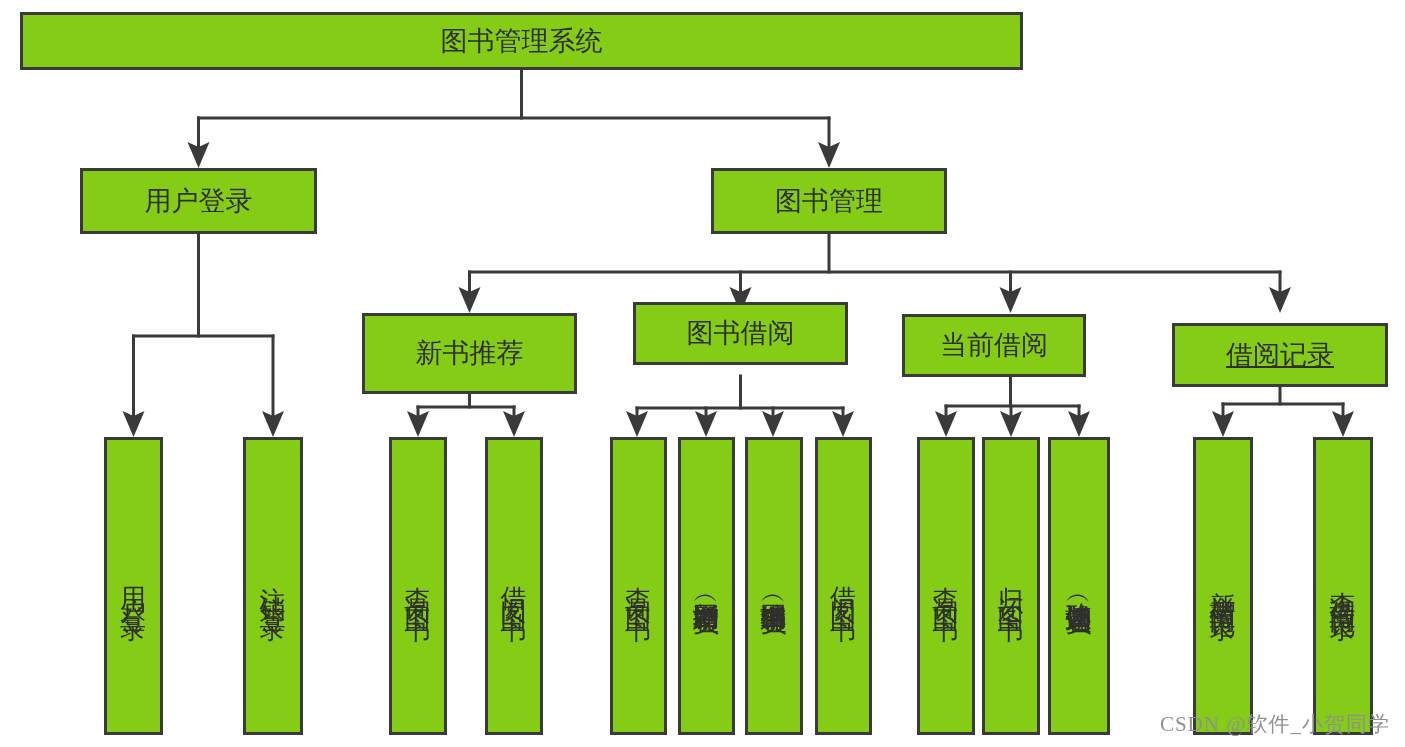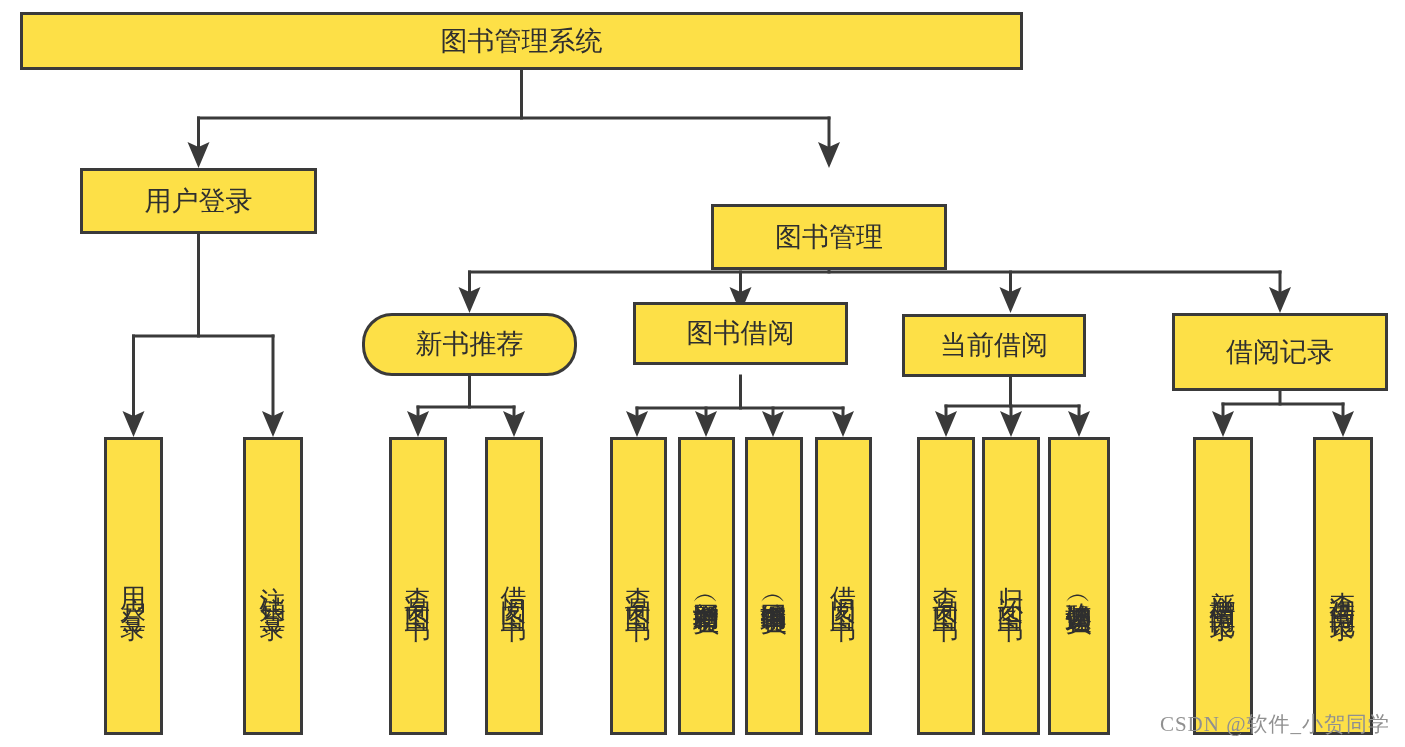--- a/index.html
+++ b/index.html
@@ -7,21 +7,21 @@
     position:relative; width:1405px; height:747px;
     background:var(--background,#ffffff);
     font-family:"Liberation Sans", sans-serif;
     overflow:hidden;
   }
   svg.wires { position:absolute; left:0; top:0; width:1405px; height:747px; }
   .wires line { stroke:var(--line,#3a3a3a); stroke-width:3; stroke-linecap:square; }
   .wires polygon { fill:var(--line,#3a3a3a); }
   .node {
     position:absolute; box-sizing:border-box;
-    border:3px solid var(--line,#3a3a3a); background:#fde047;
+    border:3px solid var(--line,#3a3a3a); background:#84cc16;
     display:flex; align-items:center; justify-content:center;
     color:var(--text,#2f2f2f); font-size:27px; text-align:center;
     line-height:1;
   }
   .vnode { writing-mode:vertical-rl; font-size:26px; }
   .v-short { letter-spacing:10px; }
   .v-med   { letter-spacing:5px; }
   .v-long  { letter-spacing:1px; }
   .watermark {
     position:absolute; right:15px; bottom:9px;
@@ -91,34 +91,34 @@
       <polygon points="1332,411 1343,416 1354,411 1343,437"></polygon>
     </svg>
 
   <div class="node" style="left:20px; top:12px; width:1003px; height:58px;">
     <span>图书管理系统</span>
   </div>
 
   <div class="node" style="left:80px; top:168px; width:237px; height:66px;">
     <span>用户登录</span>
   </div>
-  <div class="node" style="left:711px; top:168px; width:236px; height:66px;margin-top:36px;">
+  <div class="node" style="left:711px; top:168px; width:236px; height:66px;">
     <span>图书管理</span>
   </div>
 
-  <div class="node" style="left:362px; top:313px; width:215px; height:63px;border-radius:30px;">
+  <div class="node" style="left:362px; top:313px; width:215px; height:81px;">
     <span>新书推荐</span>
   </div>
   <div class="node" style="left:633px; top:302px; width:215px; height:63px;">
     <span>图书借阅</span>
   </div>
   <div class="node" style="left:902px; top:314px; width:184px; height:63px;">
     <span>当前借阅</span>
   </div>
-  <div class="node" style="left:1172px; top:313px; width:216px; height:78px;">
+  <div class="node" style="left:1172px; top:323px; width:216px; height:64px;text-decoration:underline;">
     <span>借阅记录</span>
   </div>
 
   <div class="node vnode v-short" style="left:104px; top:437px; width:59px; height:298px;">
     <span>用户登录</span>
   </div>
   <div class="node vnode v-short" style="left:243px; top:437px; width:60px; height:298px;">
     <span>注销登录</span>
   </div>
 

